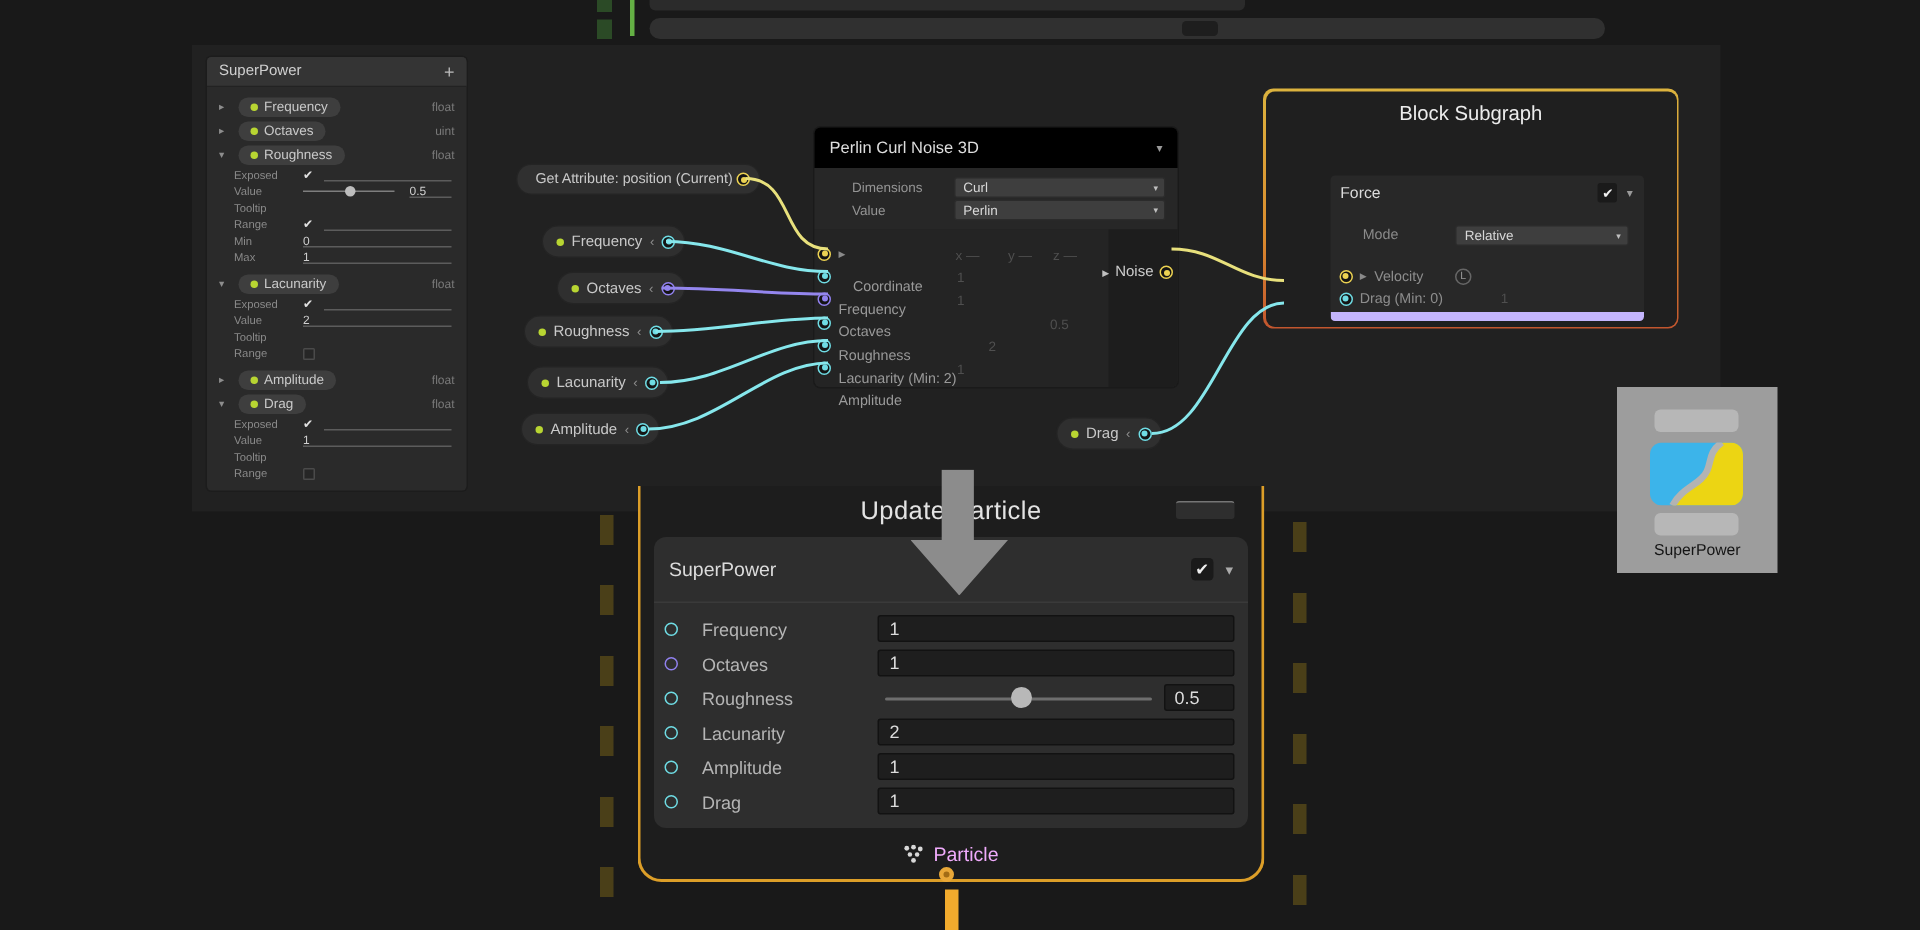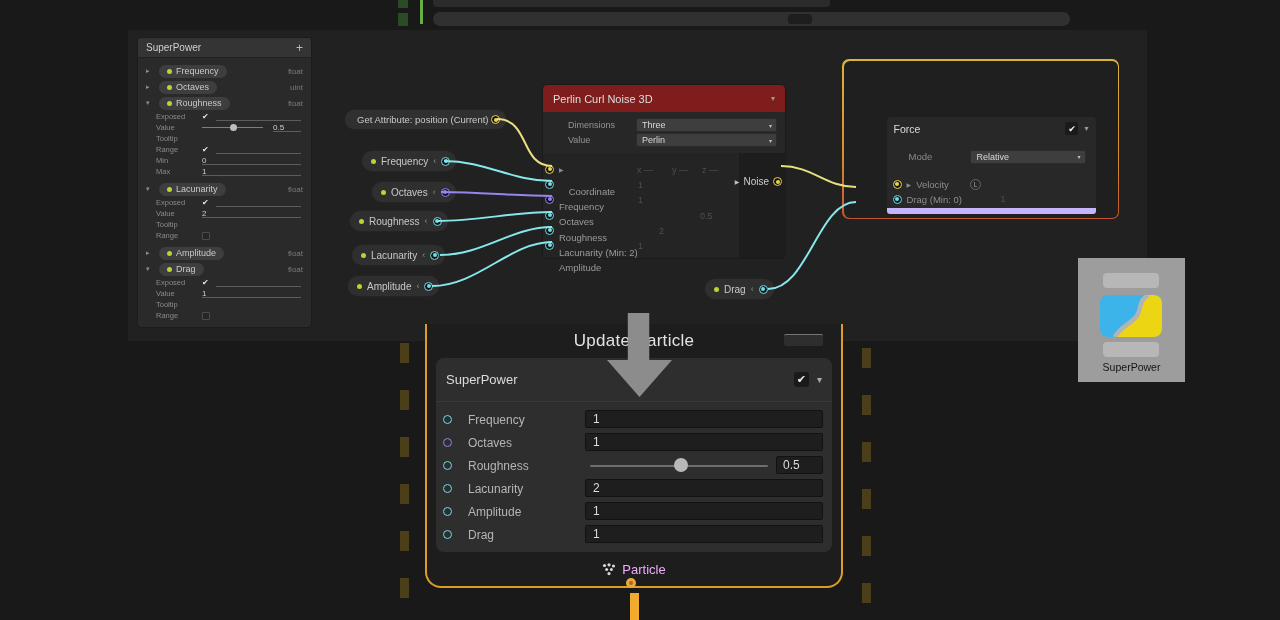--- a/index.html
+++ b/index.html
@@ -57,21 +57,21 @@
   .getattr { position:absolute; left:217px; top:80px; width:161px; height:19px; background:#303030; border-radius:9px; display:flex; align-items:center; padding:0 6px 0 12px; box-shadow:0 0 0 1px #242424; }
   .getattr .lbl { font-size:9.5px; color:#c9c9c9; flex:1; }
 
   .port { position:relative; width:9px; height:9px; border-radius:50%; border:1.5px solid var(--c,#6fdce4); background:#141414; flex:none; }
   .port::after { content:""; position:absolute; inset:1.5px; border-radius:50%; background:var(--c,#6fdce4); }
   .ring { width:9px; height:9px; border-radius:50%; border:1.5px solid var(--c,#6fdce4); background:transparent; flex:none; }
   .c-cyan { --c:#6fdce4; } .c-purple { --c:#9181ef; } .c-yellow { --c:#ecd252; }
 
   
   .perlin { left:415px; top:55px; width:242px; border-radius:4px; box-shadow:0 0 0 1px #1a1a1a; }
-  .p-head { height:27px; background:#7f1d1d; border-radius:4px 4px 0 0; display:flex; align-items:center; padding:0 10px;gap:27px; }
+  .p-head { height:27px; background:#000000; border-radius:4px 4px 0 0; display:flex; align-items:center; padding:0 10px;gap:27px; }
   .p-title { font-size:11px; color:#dedede; flex:1; }
   .p-chev { font-size:8px; color:#9a9a9a; }
   .p-settings { background:#272727; padding:5px 8px 5px 0; }
   .p-srow { height:14px; display:flex; align-items:center; margin:1px 0 1px 25px; }
   .p-slabel { width:71px; font-size:9px; color:#949494; }
   .dd { display:flex; align-items:center; background:#3e3e3e; border:1px solid #2b2b2b; border-radius:2px; height:14px; font-size:9px; color:#d8d8d8; padding:0 14px 0 5px; position:relative; }
   .dd .caret { position:absolute; right:4px; font-size:6px; color:#c0c0c0; }
   .p-body { position:relative; height:105px; background:#242424; border-radius:0 0 4px 4px; }
   .p-outcol { position:absolute; right:0; top:0; width:46px; height:100%; background:#1d1d1d; border-radius:0 0 4px 0; }
   .p-in { position:absolute; left:2px; height:14px; display:flex; align-items:center; gap:5px; }
@@ -323,21 +323,21 @@
 
     <div class="abs perlin">
       <div class="p-head">
         <span class="p-title">Perlin Curl Noise 3D</span>
         <span class="p-chev">▾</span>
       </div>
       <div class="p-settings">
         <div class="p-srow">
           <span class="p-slabel">Dimensions</span>
           <span class="dd" style="width:146px;">
-              <span>Three</span>
+              <span>Curl</span>
               <span class="caret">▾</span>
             </span>
         </div>
         <div class="p-srow">
           <span class="p-slabel">Value</span>
           <span class="dd" style="width:146px;">
               <span>Perlin</span>
               <span class="caret">▾</span>
             </span>
         </div>
@@ -386,20 +386,21 @@
         <div class="p-out">
           <span class="fold">▶</span>
           <span class="lbl">Noise</span>
           <span class="port c-yellow"></span>
         </div>
       </div>
     </div>
 
     <div class="abs bsg-wrap">
       <div class="bsg">
+        <div class="bsg-title">Block Subgraph</div>
         <div class="force">
           <div class="f-head">
             <span class="f-title">Force</span>
             <span class="chkbox f-chk">✔</span>
             <span class="f-chev">▾</span>
           </div>
           <div class="f-mode">
             <span class="f-mode-label">Mode</span>
             <span class="dd" style="width:150px;">
                 <span>Relative</span>

